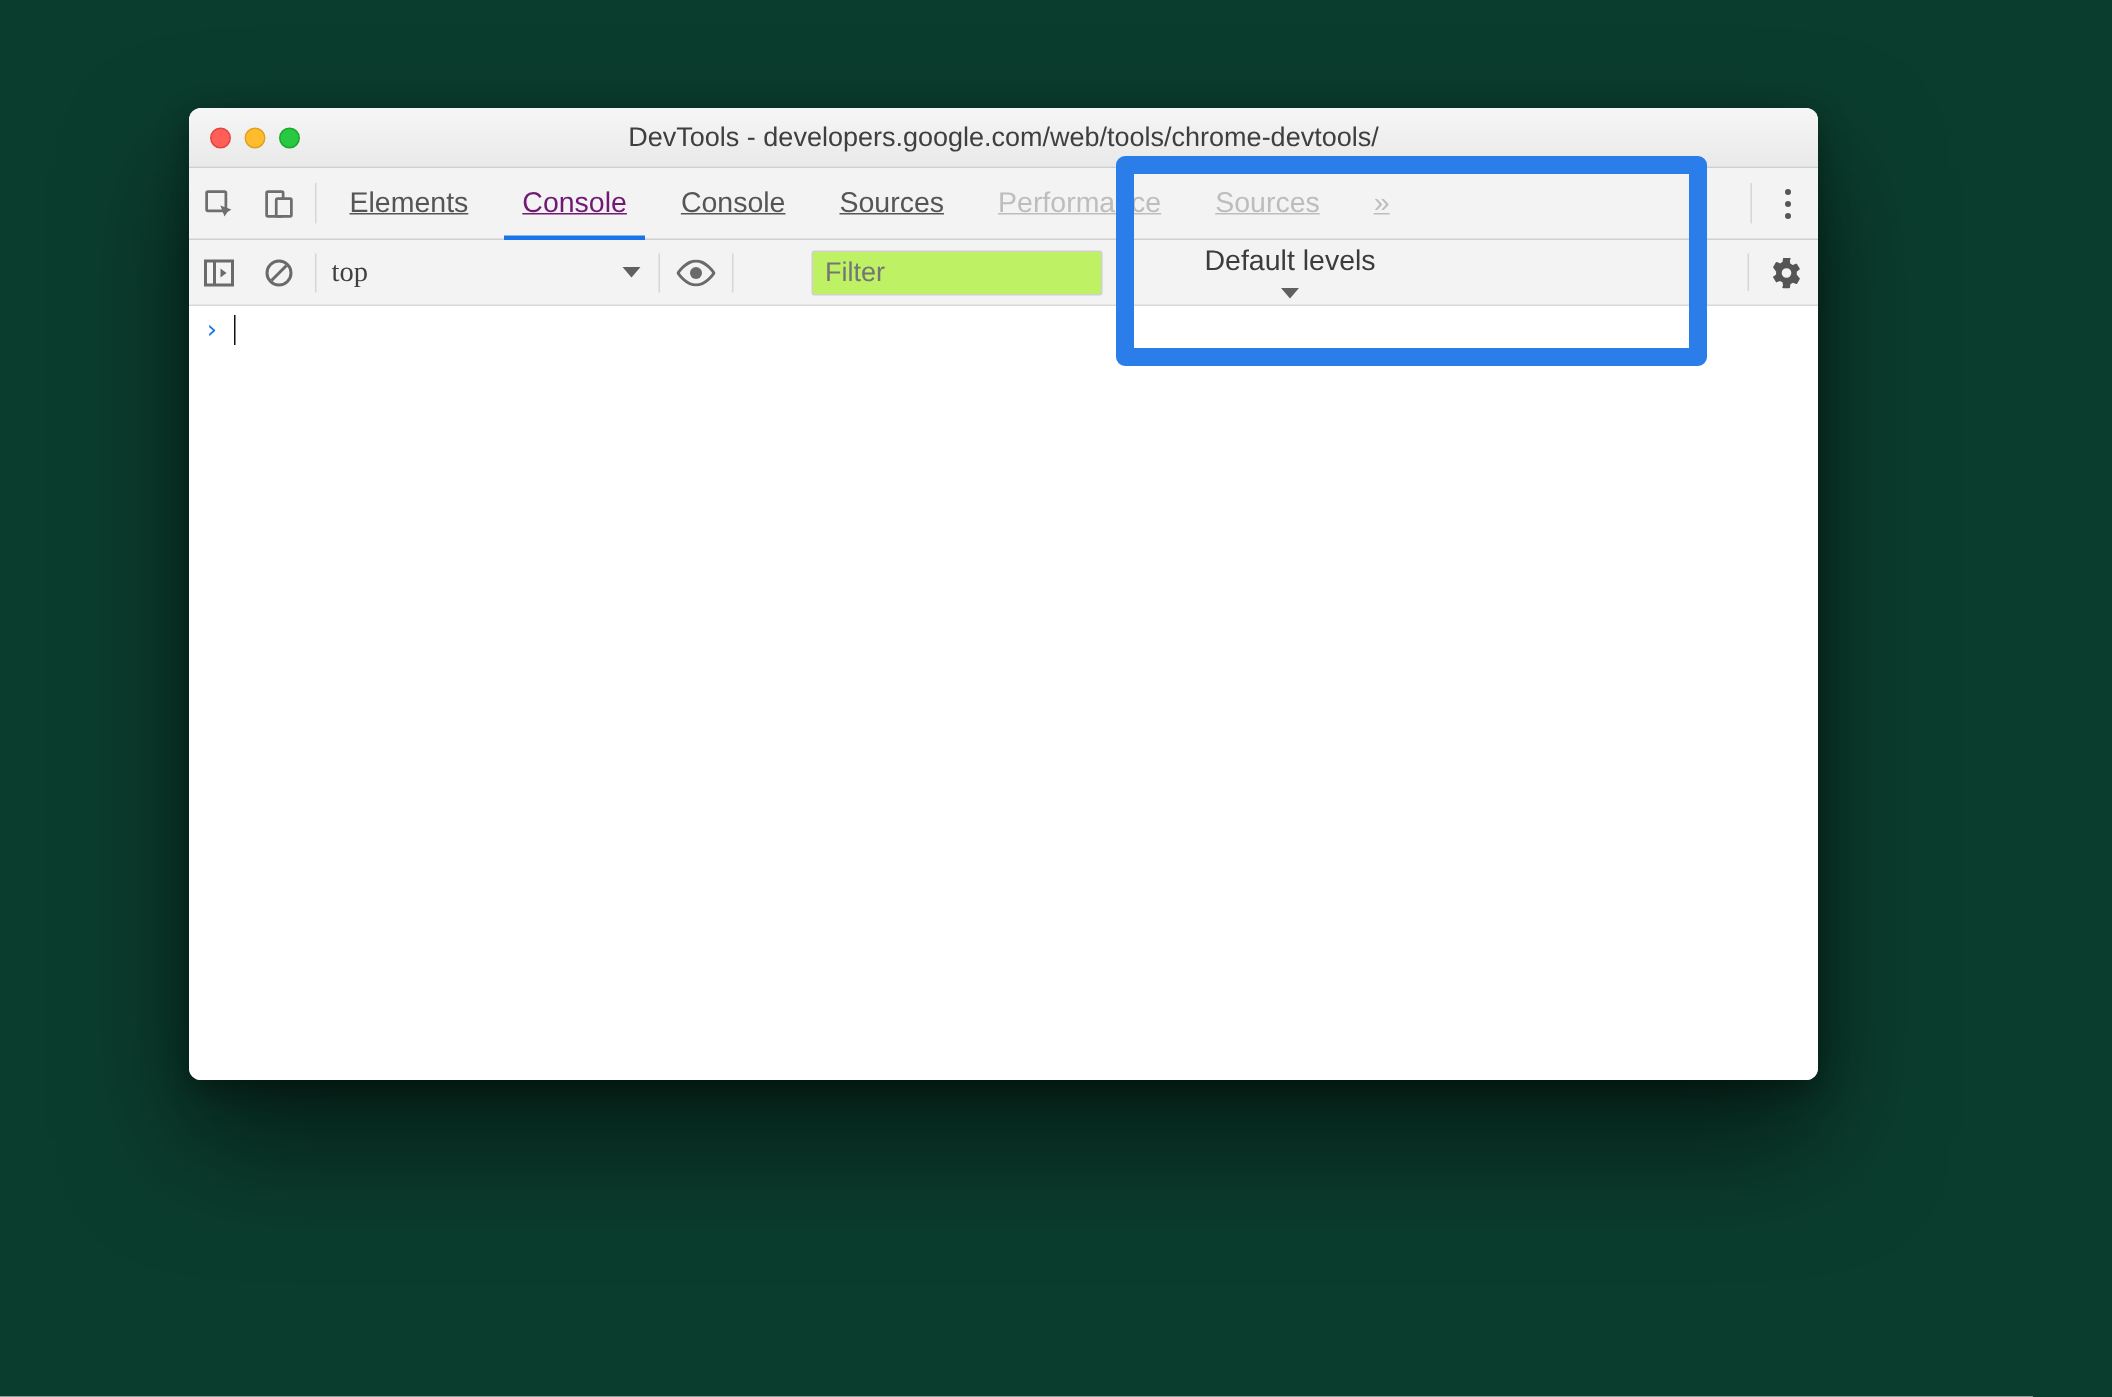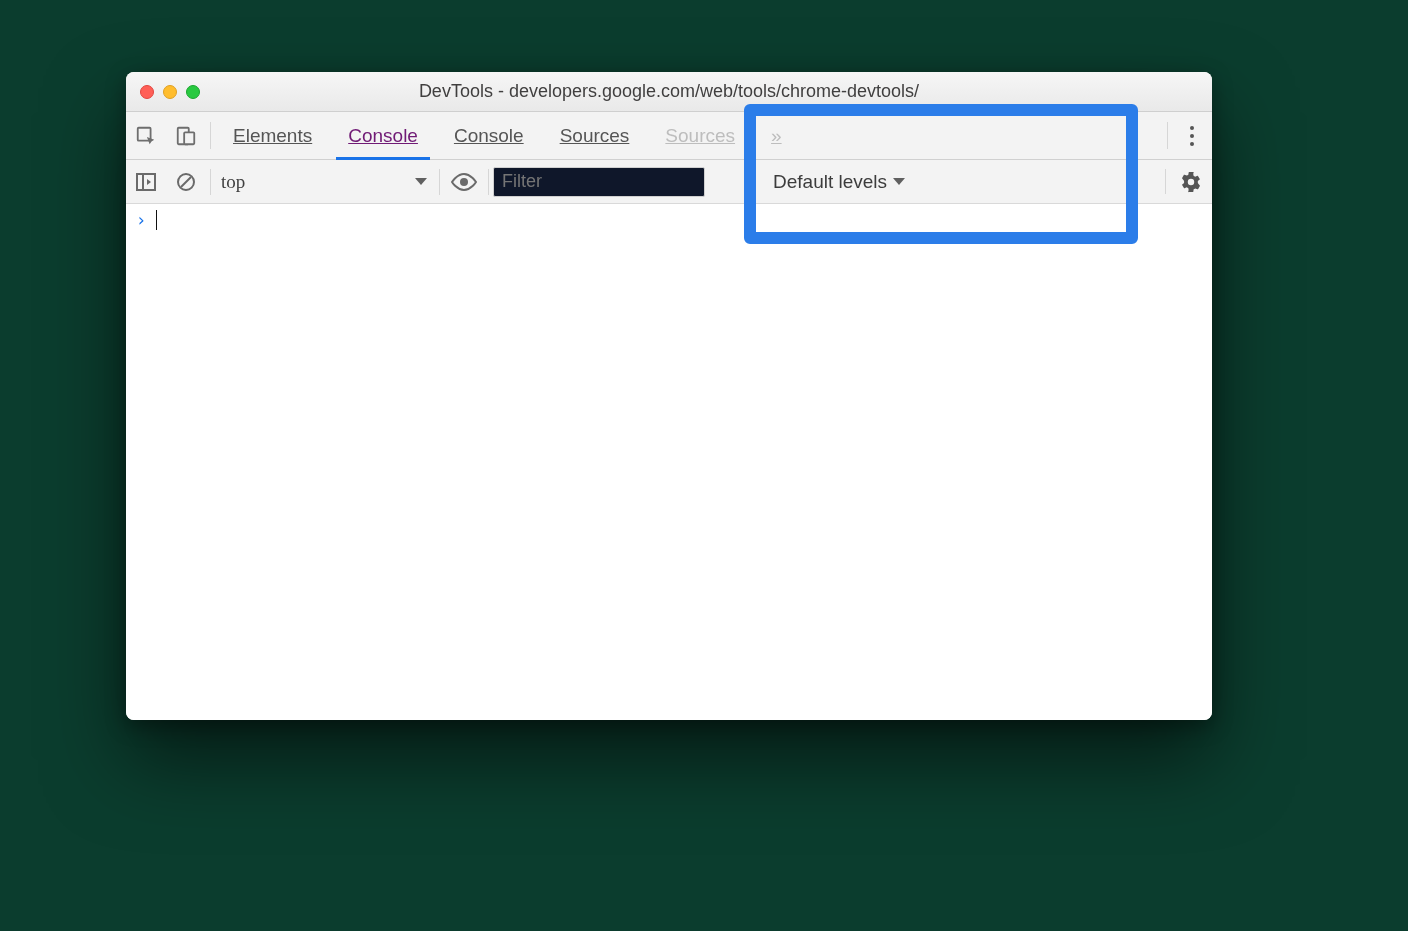--- a/index.html
+++ b/index.html
@@ -130,37 +130,39 @@
     font-family: Liberation Serif, serif;
   }
   .tri-down {
     width: 0; height: 0;
     border-left: 6px solid transparent;
     border-right: 6px solid transparent;
     border-top: 7px solid #606060;
   }
   .filter-input {
     height: 30px;
-    width: 212px;
-    background: #0f172a;
+    width: 194px;
+    background: #bef264;
     border: 1px solid #d0d0d0;
     border-radius: 2px;
     font-size: 18px;
     color: #777;
     padding: 0 8px;
     outline: none;
+    margin-left: 48px;
   }
   .levels {
     margin-left: 68px;
     display: flex;
     align-items: center;
     gap: 6px;
     font-size: 19px;
     color: #3c3c3c;
     cursor: pointer;
+    flex-direction: column;
   }
   .gear {
     position: absolute;
     right: 10px;
     top: 0; bottom: 0;
     display: flex;
     align-items: center;
     color: #555;
   }
   .vsep-right {
@@ -228,20 +230,21 @@
         <rect x="3" y="3" width="12" height="18" rx="1"></rect>
         <rect x="10" y="8" width="11" height="13" rx="1" fill="#f3f3f3"></rect>
       </svg>
     </div>
     <div class="tb-sep"></div>
 
     <div class="tab">Elements</div>
     <div class="tab active">Console</div>
     <div class="tab">Console</div>
     <div class="tab">Sources</div>
+    <div class="tab clipped">Performance</div>
     <div class="tab clipped">Sources</div>
     <div class="tab clipped">»</div>
 
     <div class="flex-spacer"></div>
     <div class="tb-sep"></div>
     <div class="kebab">
       <svg width="6" height="22" viewBox="0 0 6 22">
         <circle cx="3" cy="3" r="2" fill="#555"></circle>
         <circle cx="3" cy="11" r="2" fill="#555"></circle>
         <circle cx="3" cy="19" r="2" fill="#555"></circle>

